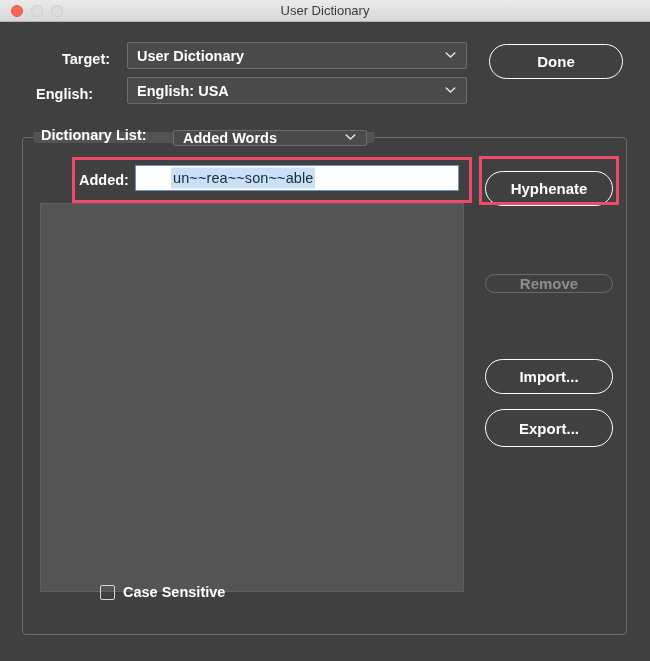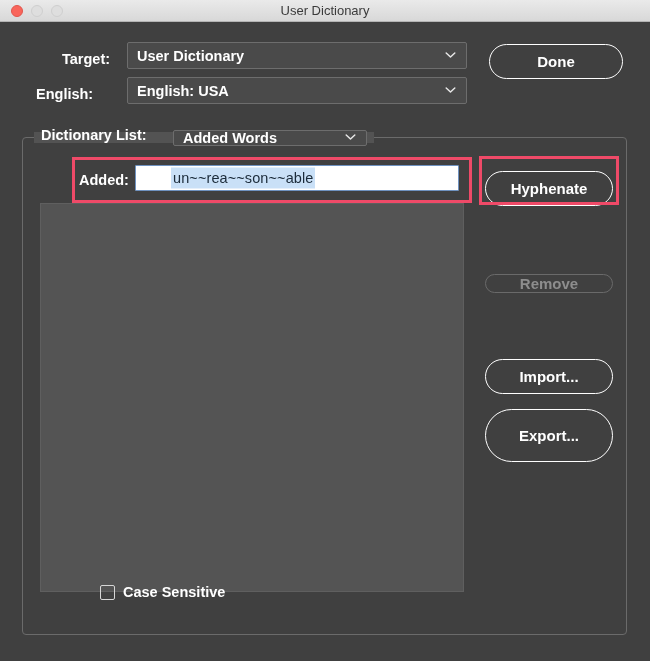--- a/index.html
+++ b/index.html
@@ -259,21 +259,21 @@
 
     <div id="listbox" style="left:40px; top:181px; width:424px; height:389px;"></div>
 
     <button class="btn" style="left:485px; top:141px; width:128px; height:35px;margin-top:8px;">Hyphenate</button>
 
 
     <button class="btn disabled" style="left:485px; top:252px; width:128px; height:19px;">Remove</button>
 
     <button class="btn" style="left:485px; top:337px; width:128px; height:35px;">Import...</button>
 
-    <button class="btn" style="left:485px; top:387px; width:128px; height:53px;">Export...</button>
+    <button class="btn" style="left:485px; top:387px; width:128px; height:38px;">Export...</button>
 
     <div id="case-sensitive-row" style="left:100px; top:562px; width:200px; height:20px;padding-left:25px;">
       <div id="case-sensitive-box"></div>
       <div id="case-sensitive-label">Case Sensitive</div>
     </div>
 
     <div class="annot" style="left:72px; top:135px; width:400px; height:46px;"></div>
     <div class="annot" style="left:479px; top:134px; width:140px; height:49px;"></div>
 
   </div>

